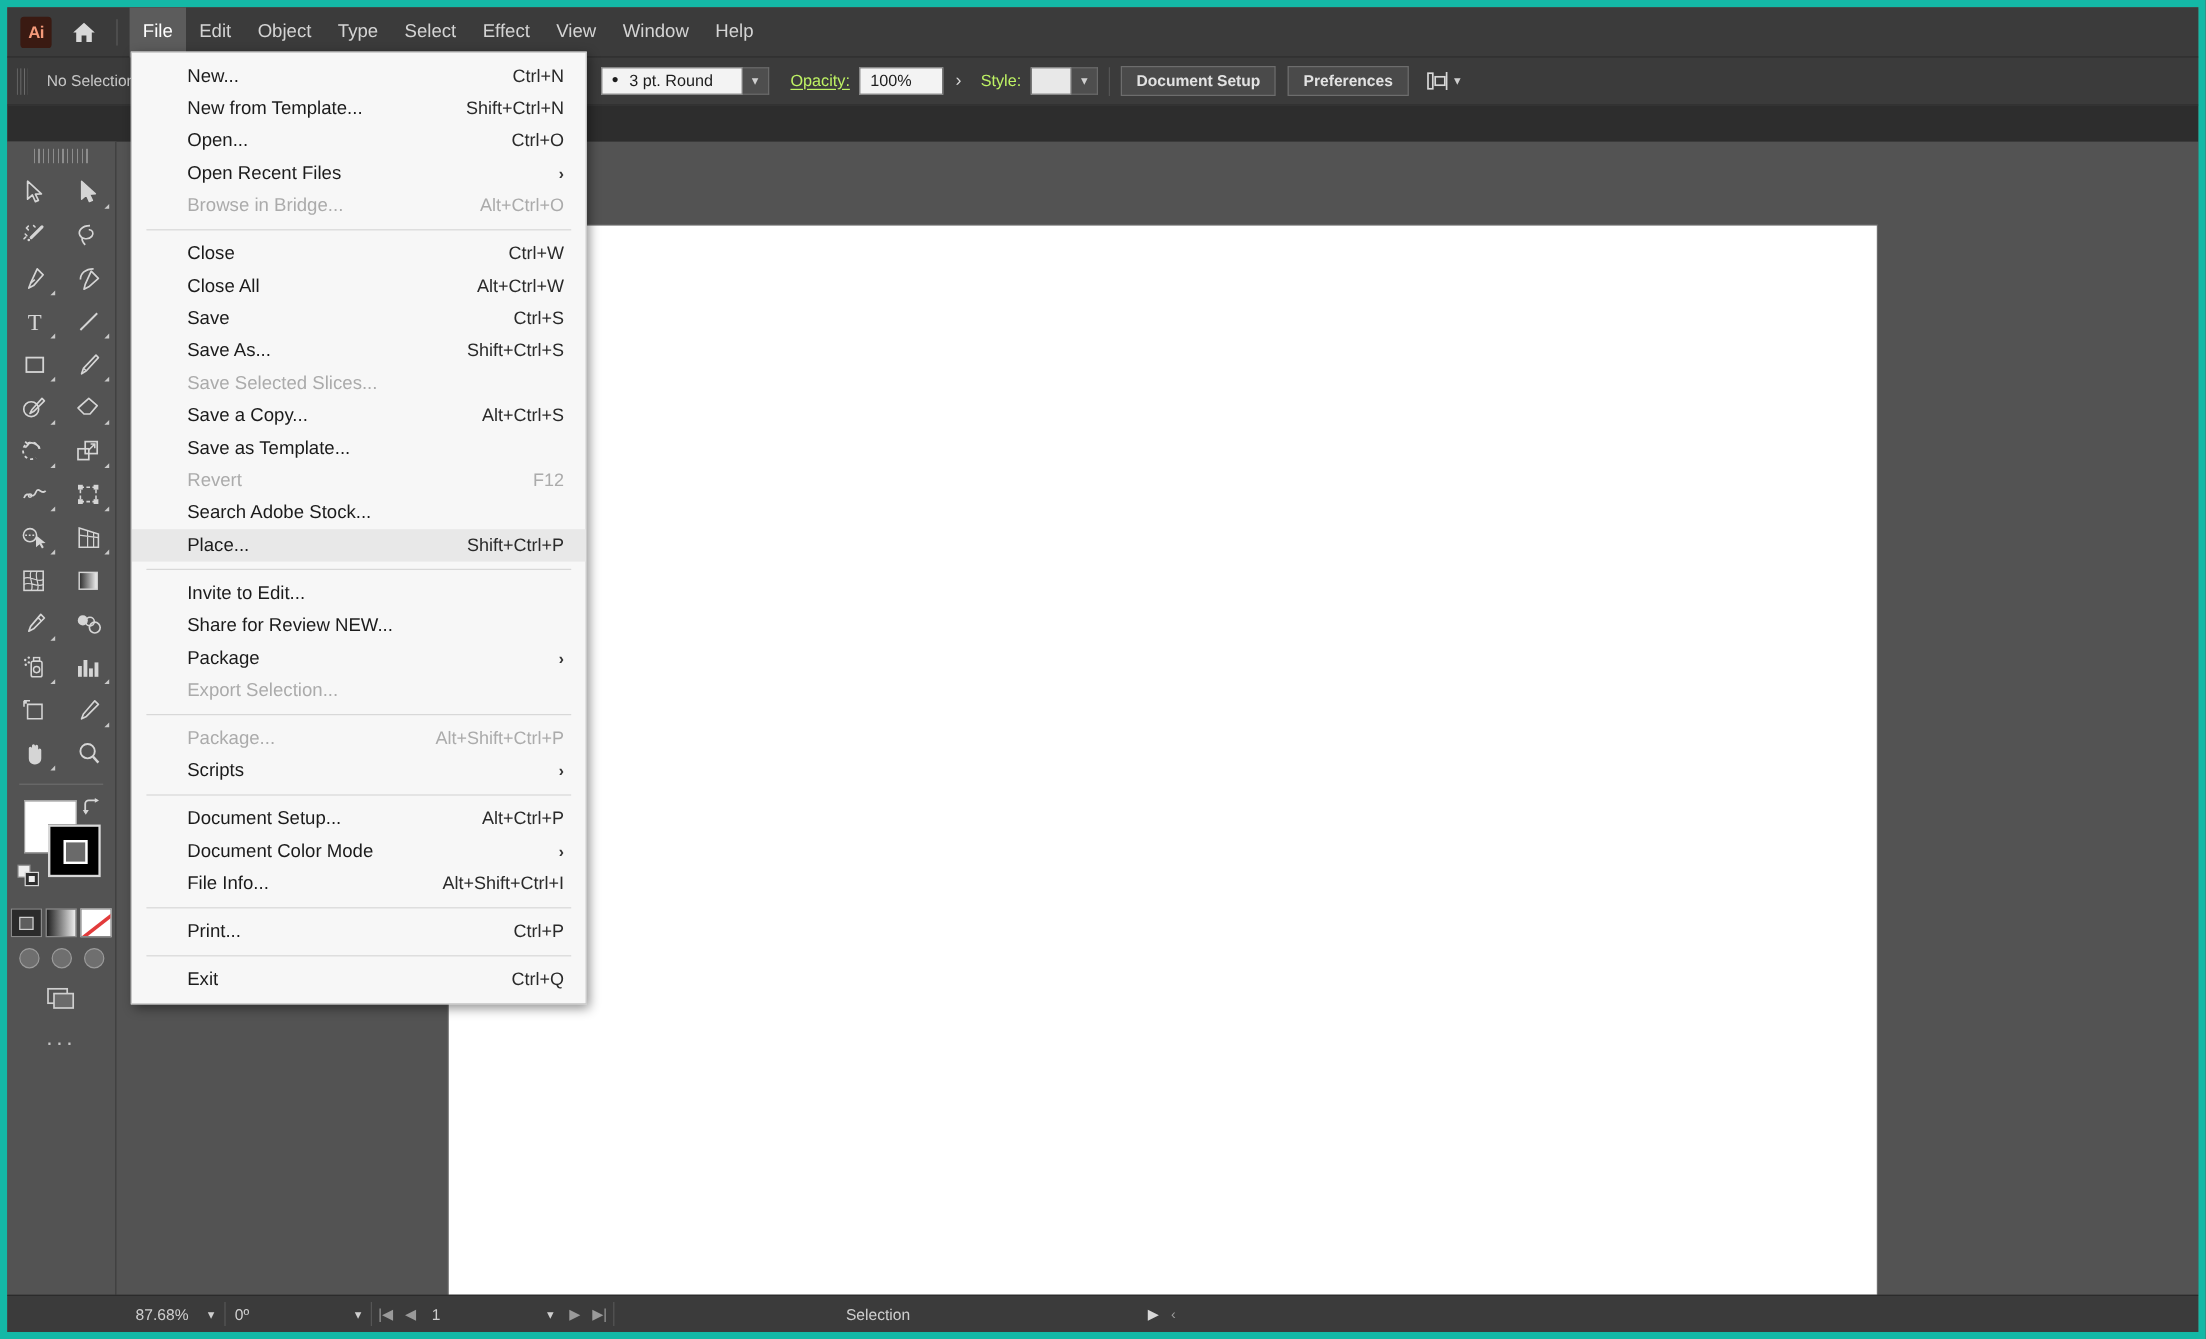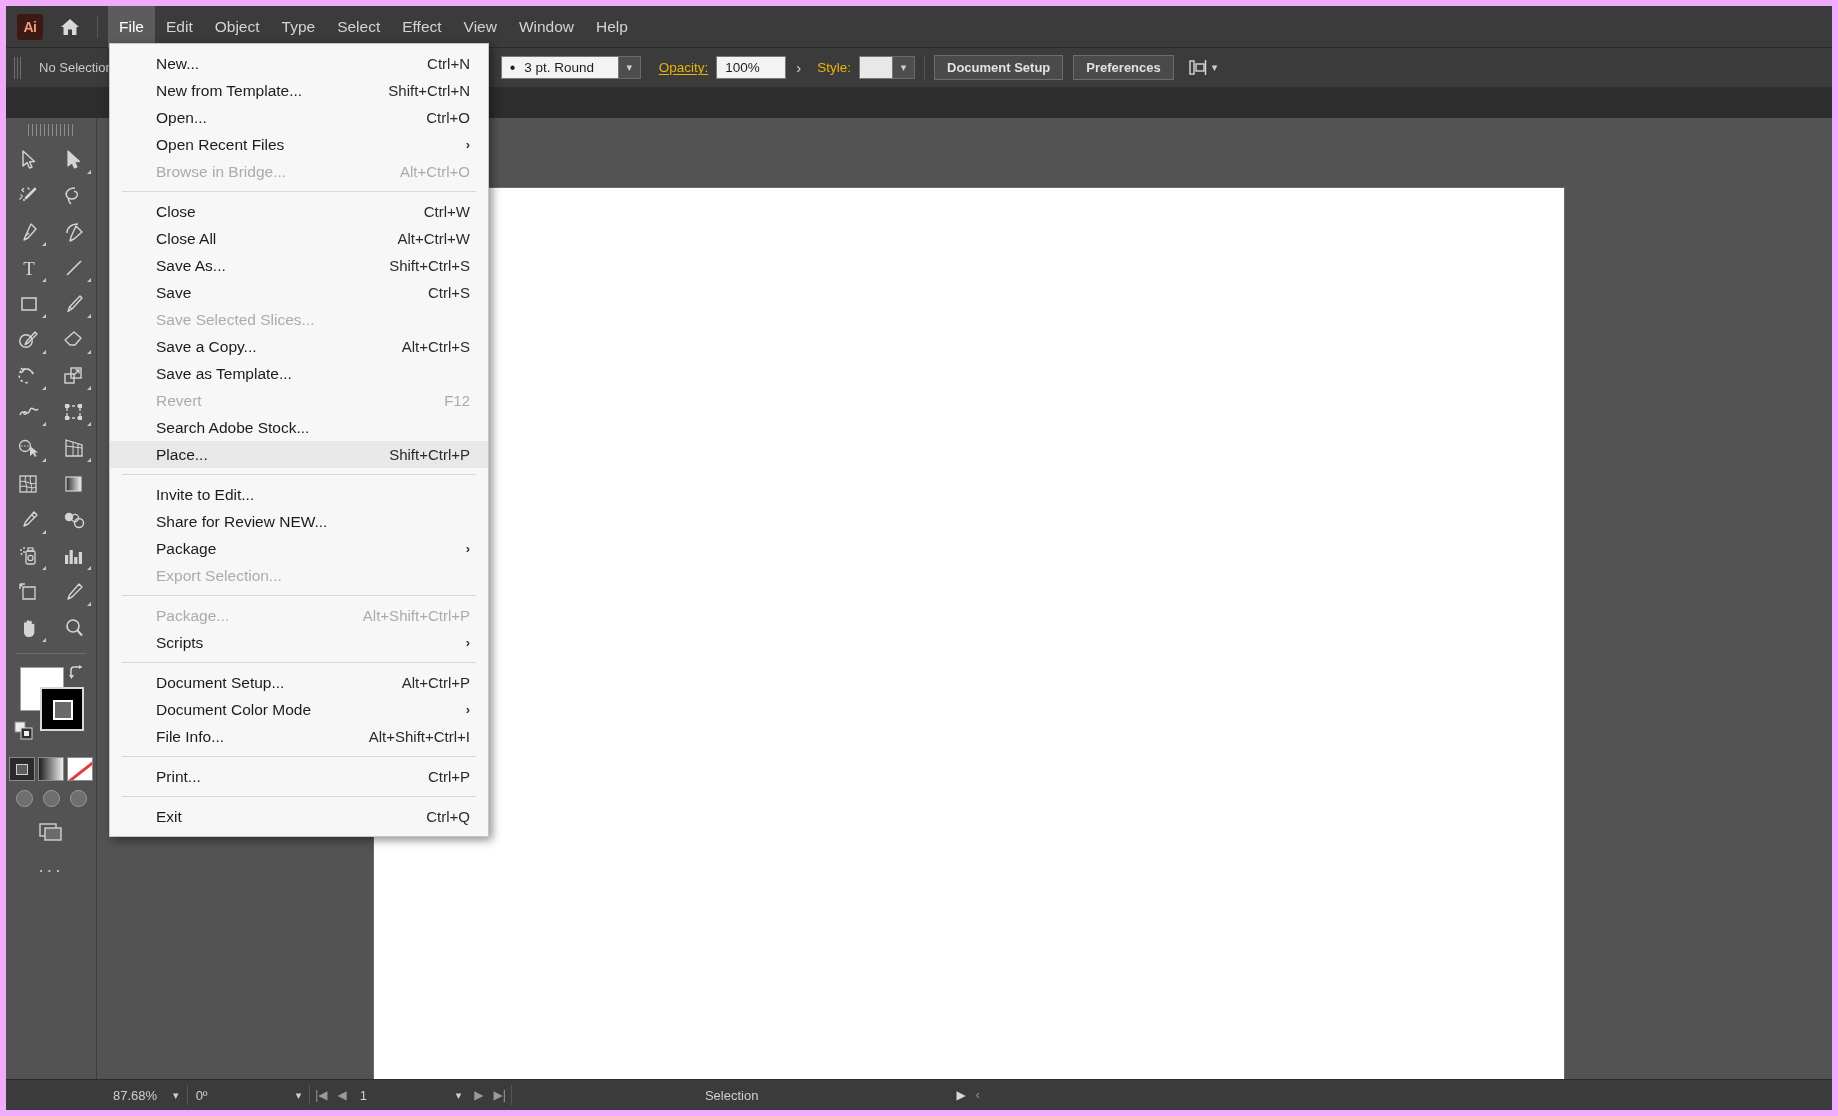--- a/index.html
+++ b/index.html
@@ -6,21 +6,21 @@
   html, body {
     width: 1838px; height: 1116px;
     overflow: hidden;
     background: #535353;
     font-family: "Liberation Sans", sans-serif;
   }
 
   
   #app {
     position: absolute; inset: 0;
-    border: 6px solid #f0abfc;
+    border: 6px solid #14b8a6;
     background: #535353;
     overflow: hidden;
   }
 
   
   #menubar {
     position: absolute; top: 0; left: 0; right: 0; height: 42px;
     background: #3b3b3b;
     display: flex; align-items: center;
     border-bottom: 1px solid #2b2b2b;
@@ -57,21 +57,21 @@
     border-bottom: 1px solid #2e2e2e;
     z-index: 3;
     padding-left: 8px;
   }
   .grip {
     width: 9px; height: 22px; margin-right: 6px;
     background-image: repeating-linear-gradient(to right,#6e6e6e 0 1px,transparent 1px 3px);
     background-size: 3px 100%;
   }
   .cb-label {
-    color: #eab308; font-size: 13.5px; white-space: nowrap; text-align: center;
+    color: #bef264; font-size: 13.5px; white-space: nowrap; text-align: center;
   }
   .no-sel {
     color: #c8c8c8; font-size: 13px; padding: 0 10px; white-space: nowrap;
   }
   .cb-sep { width: 1px; height: 24px; background: #555; margin: 0 9px; }
   .cb-field {
     background: #f3f3f3; color: #1d1d1d; font-size: 13.5px;
     height: 23px; display: flex; align-items: center;
     padding: 0 8px; border: 1px solid #777;
     white-space: nowrap;
@@ -620,26 +620,26 @@
       <div class="mi-sep"></div>
       <div class="mi">
         <span class="lbl">Close</span>
         <span class="sc">Ctrl+W</span>
       </div>
       <div class="mi">
         <span class="lbl">Close All</span>
         <span class="sc">Alt+Ctrl+W</span>
       </div>
       <div class="mi">
+        <span class="lbl">Save</span>
+        <span class="sc">Ctrl+S</span>
+      </div>
+      <div class="mi">
         <span class="lbl">Save As...</span>
         <span class="sc">Shift+Ctrl+S</span>
-      </div>
-      <div class="mi">
-        <span class="lbl">Save</span>
-        <span class="sc">Ctrl+S</span>
       </div>
       <div class="mi disabled">
         <span class="lbl">Save Selected Slices...</span>
       </div>
       <div class="mi">
         <span class="lbl">Save a Copy...</span>
         <span class="sc">Alt+Ctrl+S</span>
       </div>
       <div class="mi">
         <span class="lbl">Save as Template...</span>

